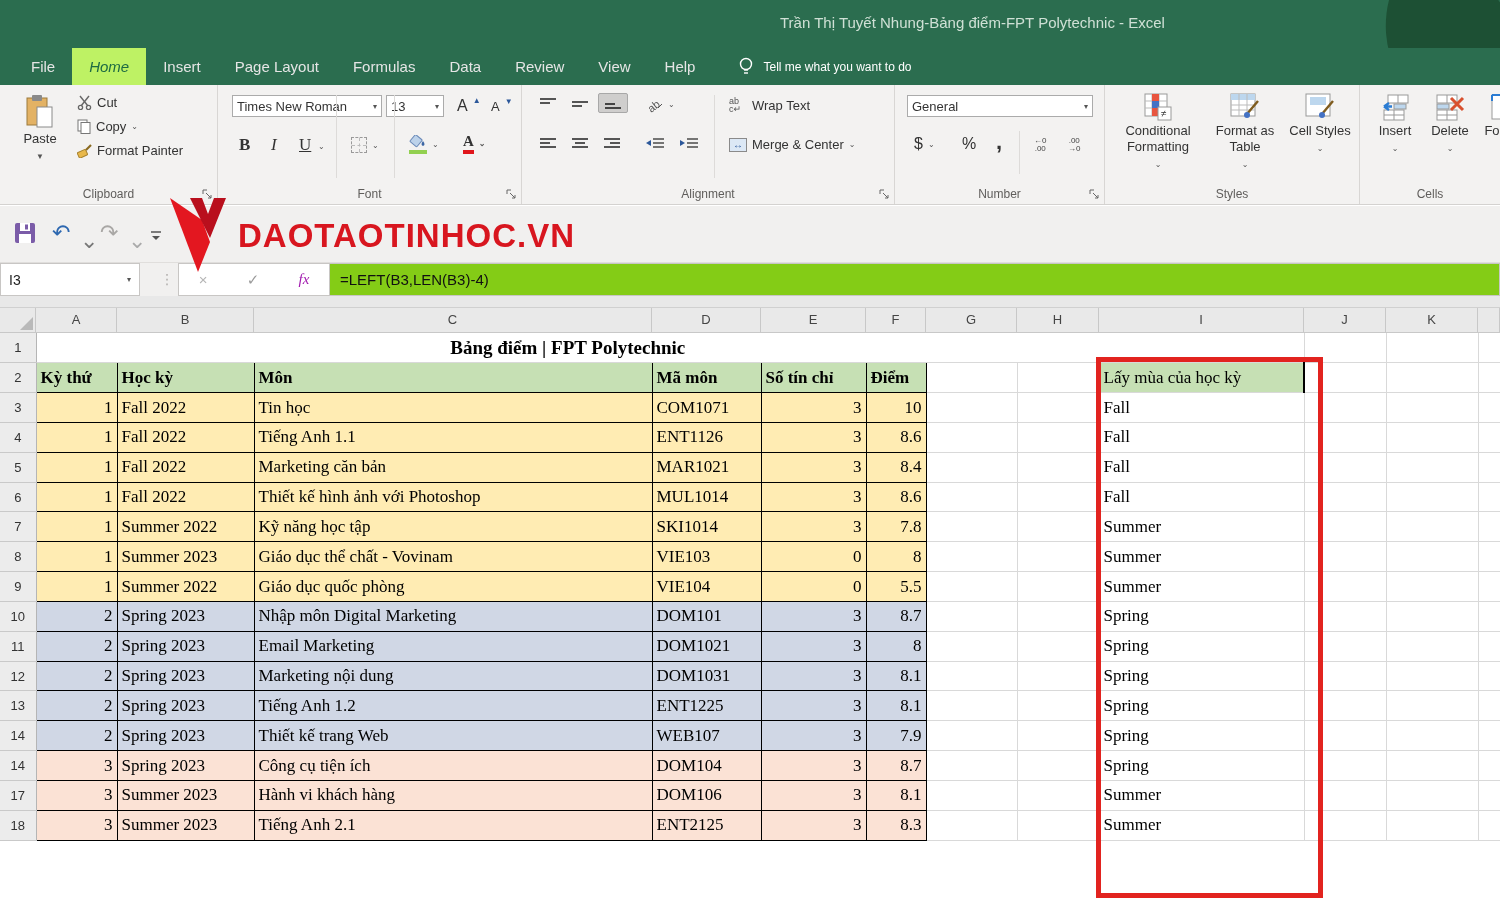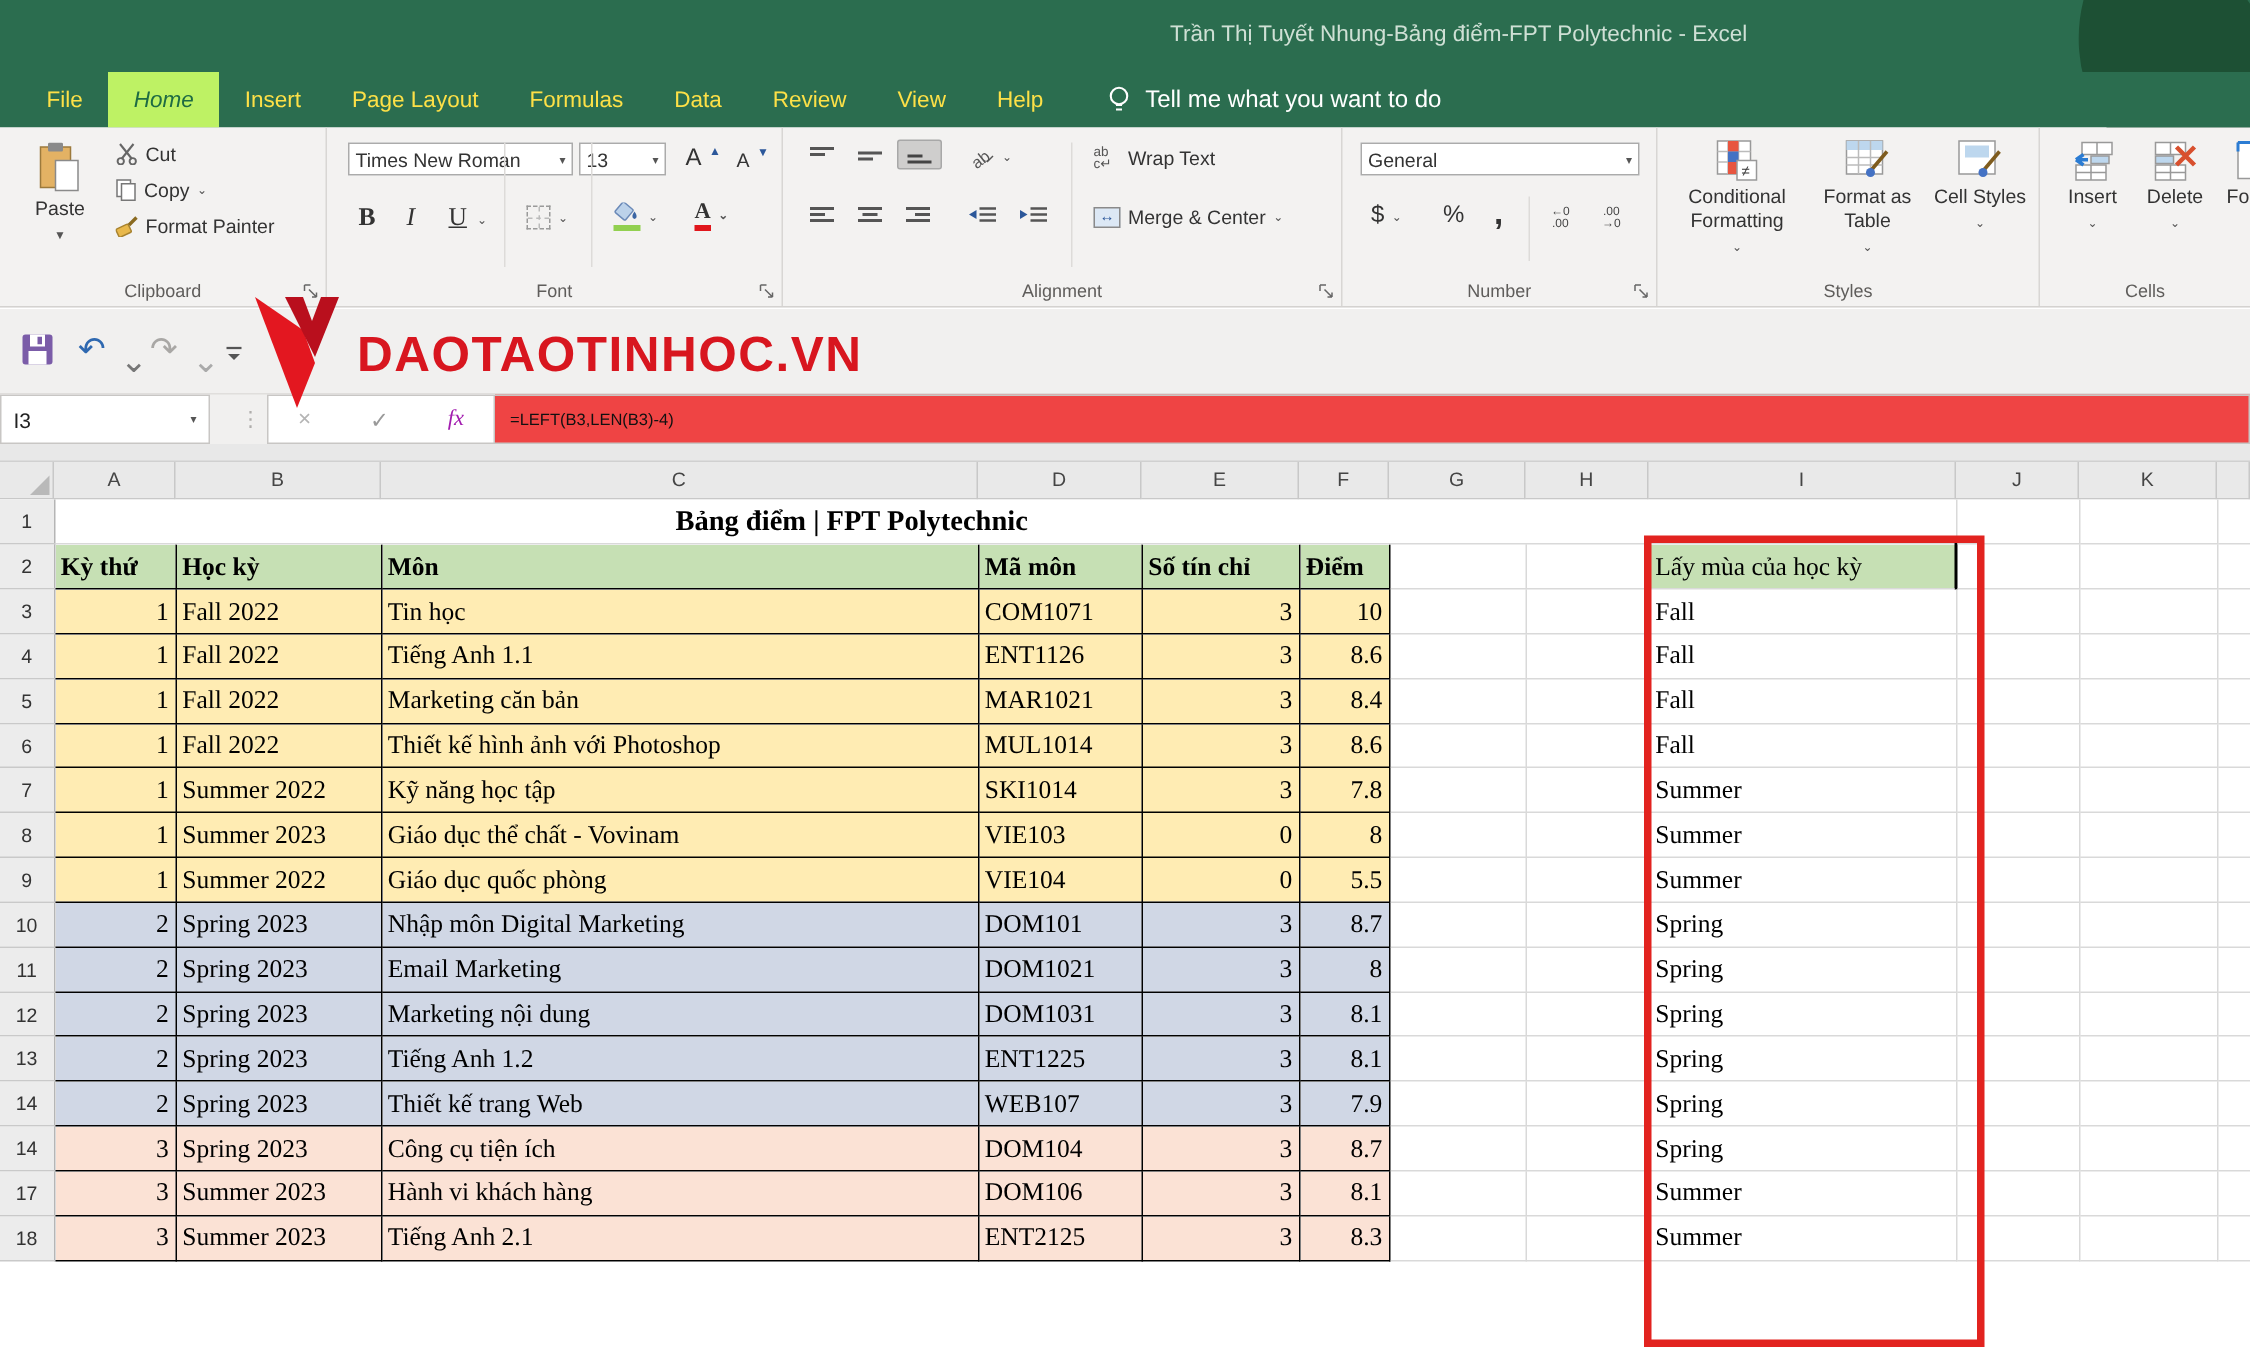--- a/index.html
+++ b/index.html
@@ -9,23 +9,23 @@
 
   
   #titlebar { position:absolute; left:0; top:0; width:1500px; height:48px; background:var(--xlgreen); }
   #title-text { position:absolute; left:780px; top:14px; color:#cfe0d5; font-size:15px; white-space:nowrap; }
   #leaf { position:absolute; right:-28px; top:-30px; width:150px; height:150px; background:#1c4c31;
           border-radius:0 70% 12% 70%; transform:rotate(18deg); opacity:.9; }
 
   
   #tabrow { position:absolute; left:0; top:48px; width:1500px; height:37px; background:var(--xlgreen);
             display:flex; align-items:stretch; padding-left:14px; }
-  .tab { color:#fde047; font-size:15px; padding:0 17px; line-height:37px; cursor:default; white-space:nowrap; }
+  .tab { color:#e5e5e5; font-size:15px; padding:0 17px; line-height:37px; cursor:default; white-space:nowrap; }
   .tab.active { background:#bef264; color:#1e6b43;font-style:italic; }
-  #tellme { display:flex; align-items:center; color:#fff; font-size:16px; margin-left:26px; gap:9px; }
+  #tellme { display:flex; align-items:center; color:#fff; font-size:12px; margin-left:26px; gap:9px; }
 
   
   #ribbon { position:absolute; left:0; top:85px; width:1500px; height:120px; background:#f3f2f1;
             border-bottom:1px solid #d4d2d0; font-size:13px; color:#333; }
   .group { position:absolute; top:0; height:119px; border-right:1px solid #d8d6d4; }
   .grp-label { position:absolute; bottom:3px; left:0; right:0; text-align:center; color:#5f5d5b; font-size:12px; }
   .launcher { position:absolute; bottom:4px; right:4px; width:11px; height:11px; }
   .btn { display:flex; align-items:center; gap:5px; padding:2px 5px; border-radius:2px; color:#333; white-space:nowrap; }
   .chev { font-size:8px; color:#555; }
   .bigbtn { display:flex; flex-direction:column; align-items:center; justify-content:flex-start; gap:2px;
@@ -45,22 +45,22 @@
   #wm-text { font-size:33px; font-weight:bold; letter-spacing:1px; color:#d8161f; margin-left:6px;
              font-family:"Liberation Sans", sans-serif; }
 
   
   #fbar { position:absolute; left:0; top:262px; width:1500px; height:34px; background:#f1f0ef;
           border-top:1px solid #e0dedc; display:flex; align-items:stretch; }
   #namebox { width:140px; background:#fff; border:1px solid #c8c6c4; display:flex; align-items:center;
              justify-content:space-between; padding:0 8px; font-size:14px; color:#222; }
   #fx-cluster { width:152px; background:#fff; border:1px solid #c8c6c4; margin-left:38px; display:flex;
                 align-items:center; justify-content:space-around; color:#8a8a8a; font-size:15px; }
-  #formula-input { flex:1; background:#ef4444; border:1px solid #c8c6c4; border-left:none; display:flex;
-                   align-items:center; padding-left:10px; font-size:11px; color:#111; }
+  #formula-input { flex:1; background:#84cc16; border:1px solid #c8c6c4; border-left:none; display:flex;
+                   align-items:center; padding-left:10px; font-size:15px; color:#111; }
   #fdots { position:absolute; left:160px; top:8px; color:#b0aeac; font-size:14px; letter-spacing:0; }
 
   
   #gapstrip { position:absolute; left:0; top:296px; width:1500px; height:12px; background:#e8e8e8;
               border-bottom:1px solid #d0d0d0; }
   #colheads { position:absolute; left:0; top:308px; width:1500px; height:25px; display:flex; background:#e9e9e9; }
   .colh { border-right:1px solid #c8c8c8; border-bottom:1px solid #c8c8c8; text-align:center;
           font-size:13px; color:#454545; line-height:24px; height:25px; }
   #selall { width:36px; position:relative; }
   #selall .tri { position:absolute; right:2px; bottom:2px; width:0; height:0;

